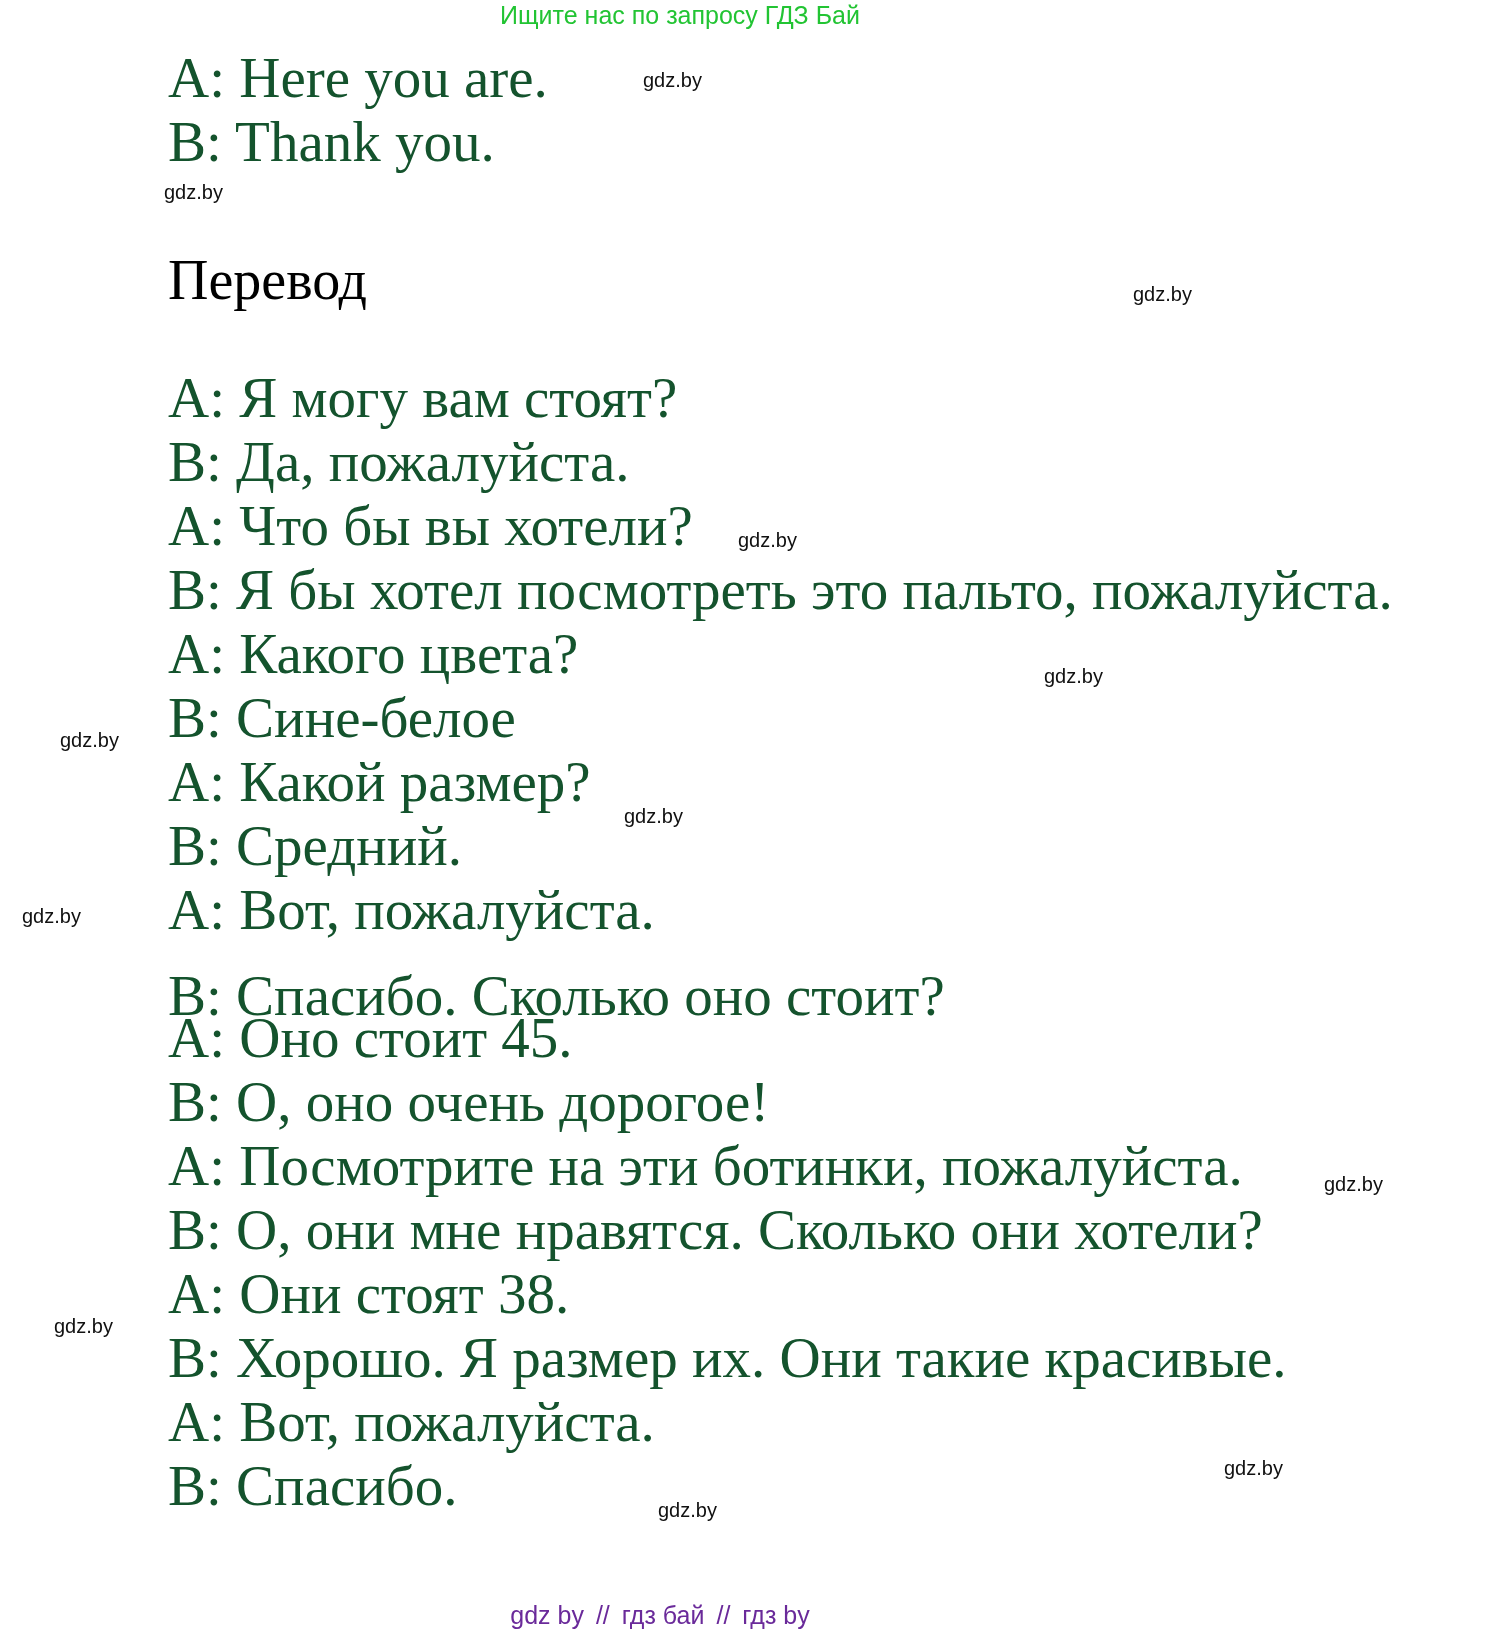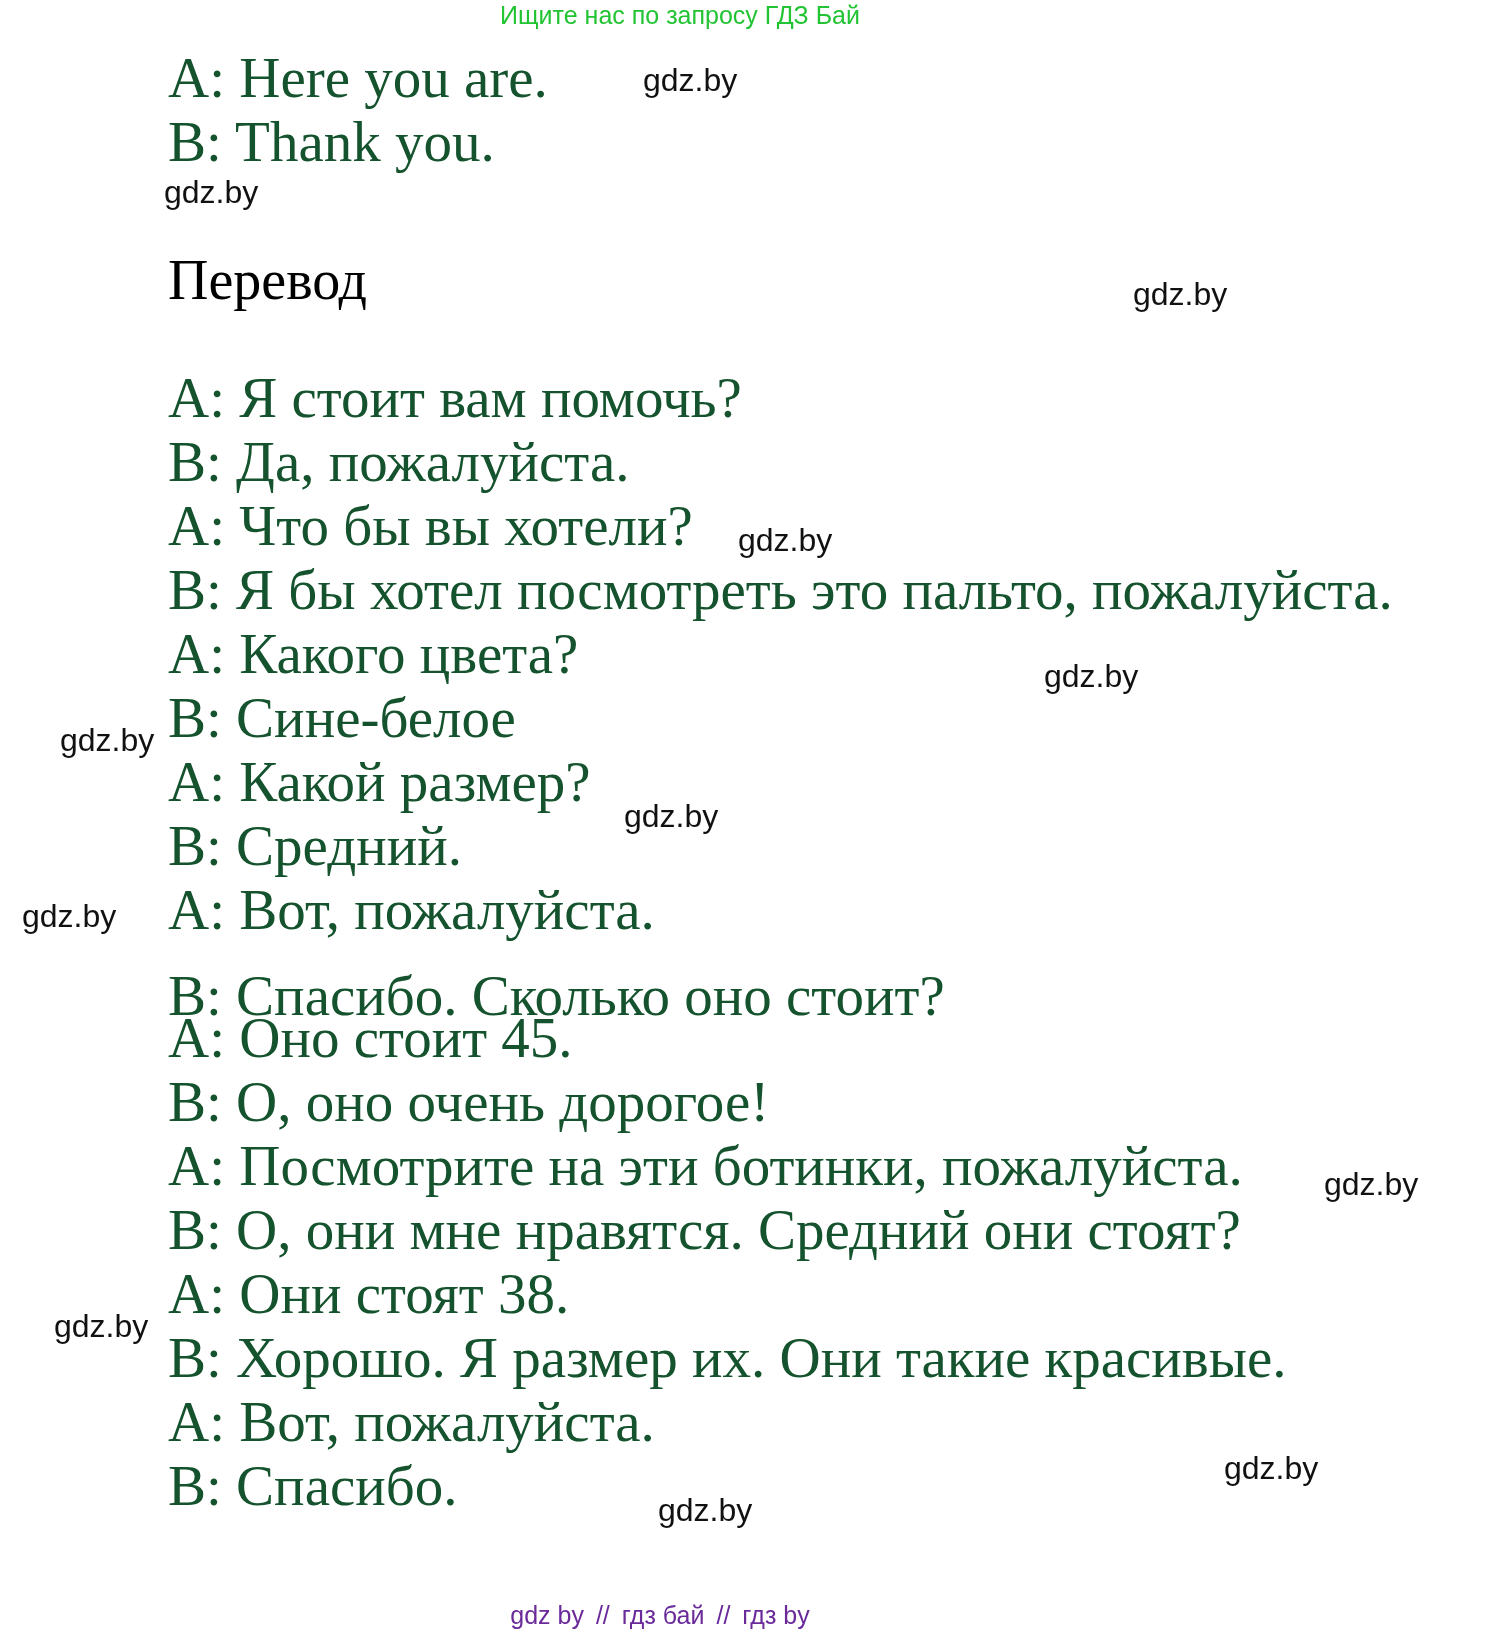--- a/index.html
+++ b/index.html
@@ -14,54 +14,54 @@
     font-family:"Liberation Serif", serif; font-size:57px; color:#14532d;
     line-height:64px; white-space:nowrap;
   }
   .heading {
     position:absolute; left:168px; top:248px;
     font-family:"Liberation Serif", serif; font-size:56px; font-weight:normal; color:#000;
     line-height:64px;
   }
   .wm {
     position:absolute;
-    font-family:"Liberation Sans", sans-serif; font-size:32px; color:#111;
+    font-family:"Liberation Sans", sans-serif; font-size:20px; color:#111;
     line-height:32px; white-space:nowrap;
   }
   .footer {
     position:absolute; left:0; top:1600px; width:1320px; text-align:center;
     font-family:"Liberation Sans", sans-serif; font-size:25px; color:#6a2a9a;
     line-height:30px;
   }
   .footer .sep { margin:0 12px; }
 </style>
 </head>
 <body>
 
 <div class="banner">Ищите нас по запросу ГДЗ Бай</div>
 
 <div class="line" style="top:46px">A: Here you are.</div>
 <div class="line" style="top:110px">B: Thank you.</div>
 
 <div class="heading">Перевод</div>
 
-<div class="line" style="top:366px">A: Я стоит вам помочь?</div>
+<div class="line" style="top:366px">A: Я могу вам стоят?</div>
 <div class="line" style="top:430px">B: Да, пожалуйста.</div>
 <div class="line" style="top:494px">A: Что бы вы хотели?</div>
 <div class="line" style="top:558px">B: Я бы хотел посмотреть это пальто, пожалуйста.</div>
 <div class="line" style="top:622px">A: Какого цвета?</div>
 <div class="line" style="top:686px">B: Сине-белое</div>
 <div class="line" style="top:750px">A: Какой размер?</div>
 <div class="line" style="top:814px">B: Средний.</div>
 <div class="line" style="top:878px">A: Вот, пожалуйста.</div>
 <div class="line" style="top:964px">B: Спасибо. Сколько оно стоит?</div>
 <div class="line" style="top:1006px">A: Оно стоит 45.</div>
 <div class="line" style="top:1070px">B: О, оно очень дорогое!</div>
 <div class="line" style="top:1134px">A: Посмотрите на эти ботинки, пожалуйста.</div>
-<div class="line" style="top:1198px">B: О, они мне нравятся. Средний они стоят?</div>
+<div class="line" style="top:1198px">B: О, они мне нравятся. Сколько они хотели?</div>
 <div class="line" style="top:1262px">A: Они стоят 38.</div>
 <div class="line" style="top:1326px">B: Хорошо. Я размер их. Они такие красивые.</div>
 <div class="line" style="top:1390px">A: Вот, пожалуйста.</div>
 <div class="line" style="top:1454px">B: Спасибо.</div>
 
 <div class="wm" style="left:643px; top:64px">gdz.by</div>
 <div class="wm" style="left:164px; top:176px">gdz.by</div>
 <div class="wm" style="left:1133px; top:278px">gdz.by</div>
 <div class="wm" style="left:738px; top:524px">gdz.by</div>
 <div class="wm" style="left:1044px; top:660px">gdz.by</div>

